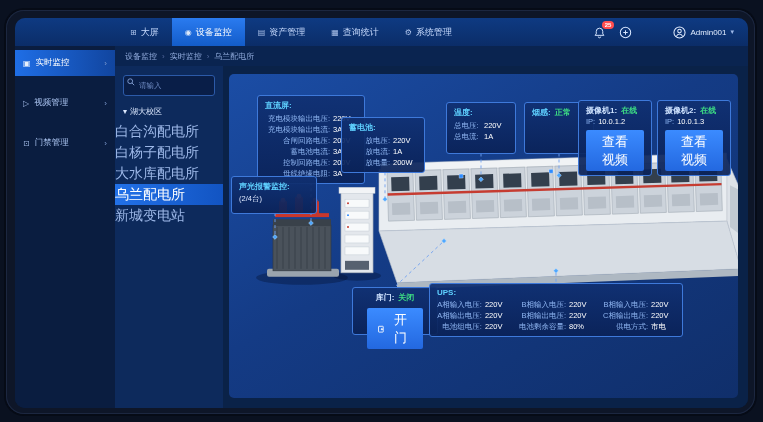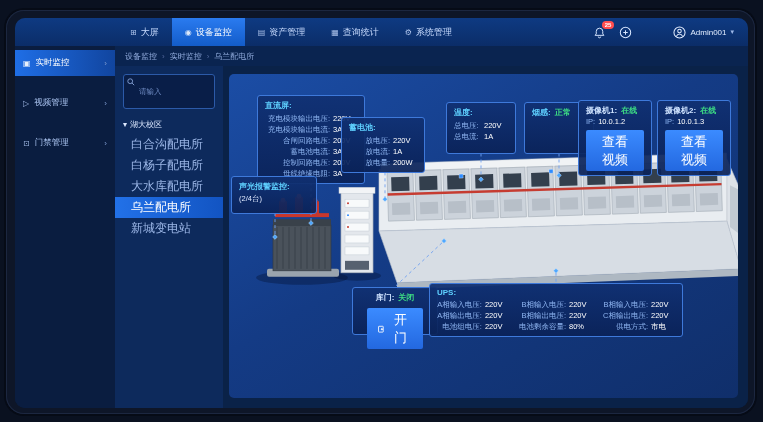--- a/index.html
+++ b/index.html
@@ -39,27 +39,27 @@
   .right-col{flex:1;display:flex;flex-direction:column;min-width:0;background:#0a2248;}
   .breadcrumb{height:20px;flex:0 0 20px;display:flex;align-items:center;gap:5px;
     padding-left:10px;font-size:8px;color:#8fa9da;background:#0a2450;}
   .breadcrumb .sep{color:#53699c;font-size:8px;}
   .crumb{cursor:pointer;}
   .content-row{flex:1;display:flex;min-height:0;}
 
   
   .tree{width:108px;flex:0 0 108px;background:#0d2a5c;padding:8px 8px 0 8px;box-sizing:border-box;}
   .search{position:relative;margin-bottom:10px;}
-  .search input{width:100%;box-sizing:border-box;height:35px;background:rgba(6,24,58,.6);
+  .search input{width:100%;box-sizing:border-box;height:21px;background:rgba(6,24,58,.6);
     border:1px solid #2c5aa8;border-radius:3px;color:#cfe0ff;font-size:7.5px;
     padding:0 4px 0 15px;outline:none;font-family:inherit;}
   .search input::placeholder{color:#6d89c0;}
   .search .mag{position:absolute;left:4px;top:4px;color:#7f9cd0;}
   .tree-root{display:flex;align-items:center;gap:3px;font-size:8px;color:#dce8ff;margin:2px 0 4px 0;cursor:pointer;}
-  .tree-item{font-size:12px;color:#9db8e8;line-height:21px;padding-left:16px;margin:0 -8px;cursor:pointer;}
+  .tree-item{font-size:14px;color:#9db8e8;line-height:21px;margin:0 -8px;cursor:pointer;}
   .tree-item.selected{background:linear-gradient(90deg,#2271e8,#1254c2);color:#fff;}
 
   
   .content-right{position:relative;flex:1;}
   .main{position:absolute;left:6px;top:8px;right:10px;bottom:10px;border-radius:5px;
     background:linear-gradient(150deg,#1b4da5 0%,#143b85 45%,#102f6b 100%);overflow:hidden;}
   .scene-svg{position:absolute;inset:0;width:100%;height:100%;z-index:0;}
 
   .panel{position:absolute;z-index:1;box-sizing:border-box;
     background:linear-gradient(180deg,rgba(16,48,114,.93),rgba(10,34,88,.93));

